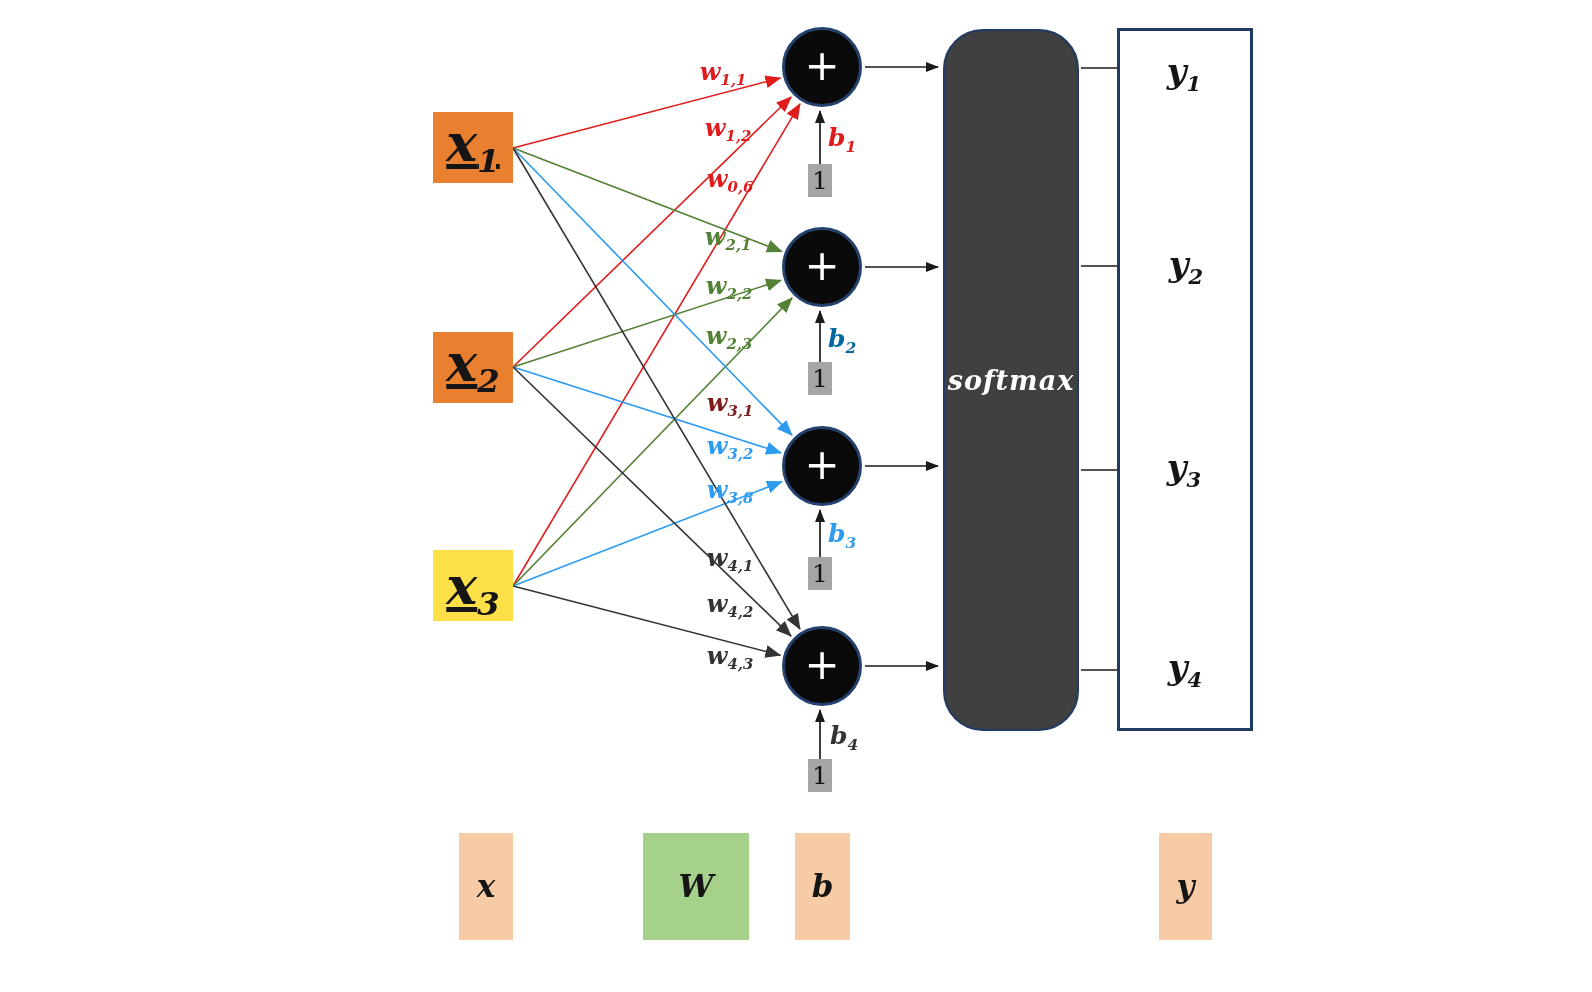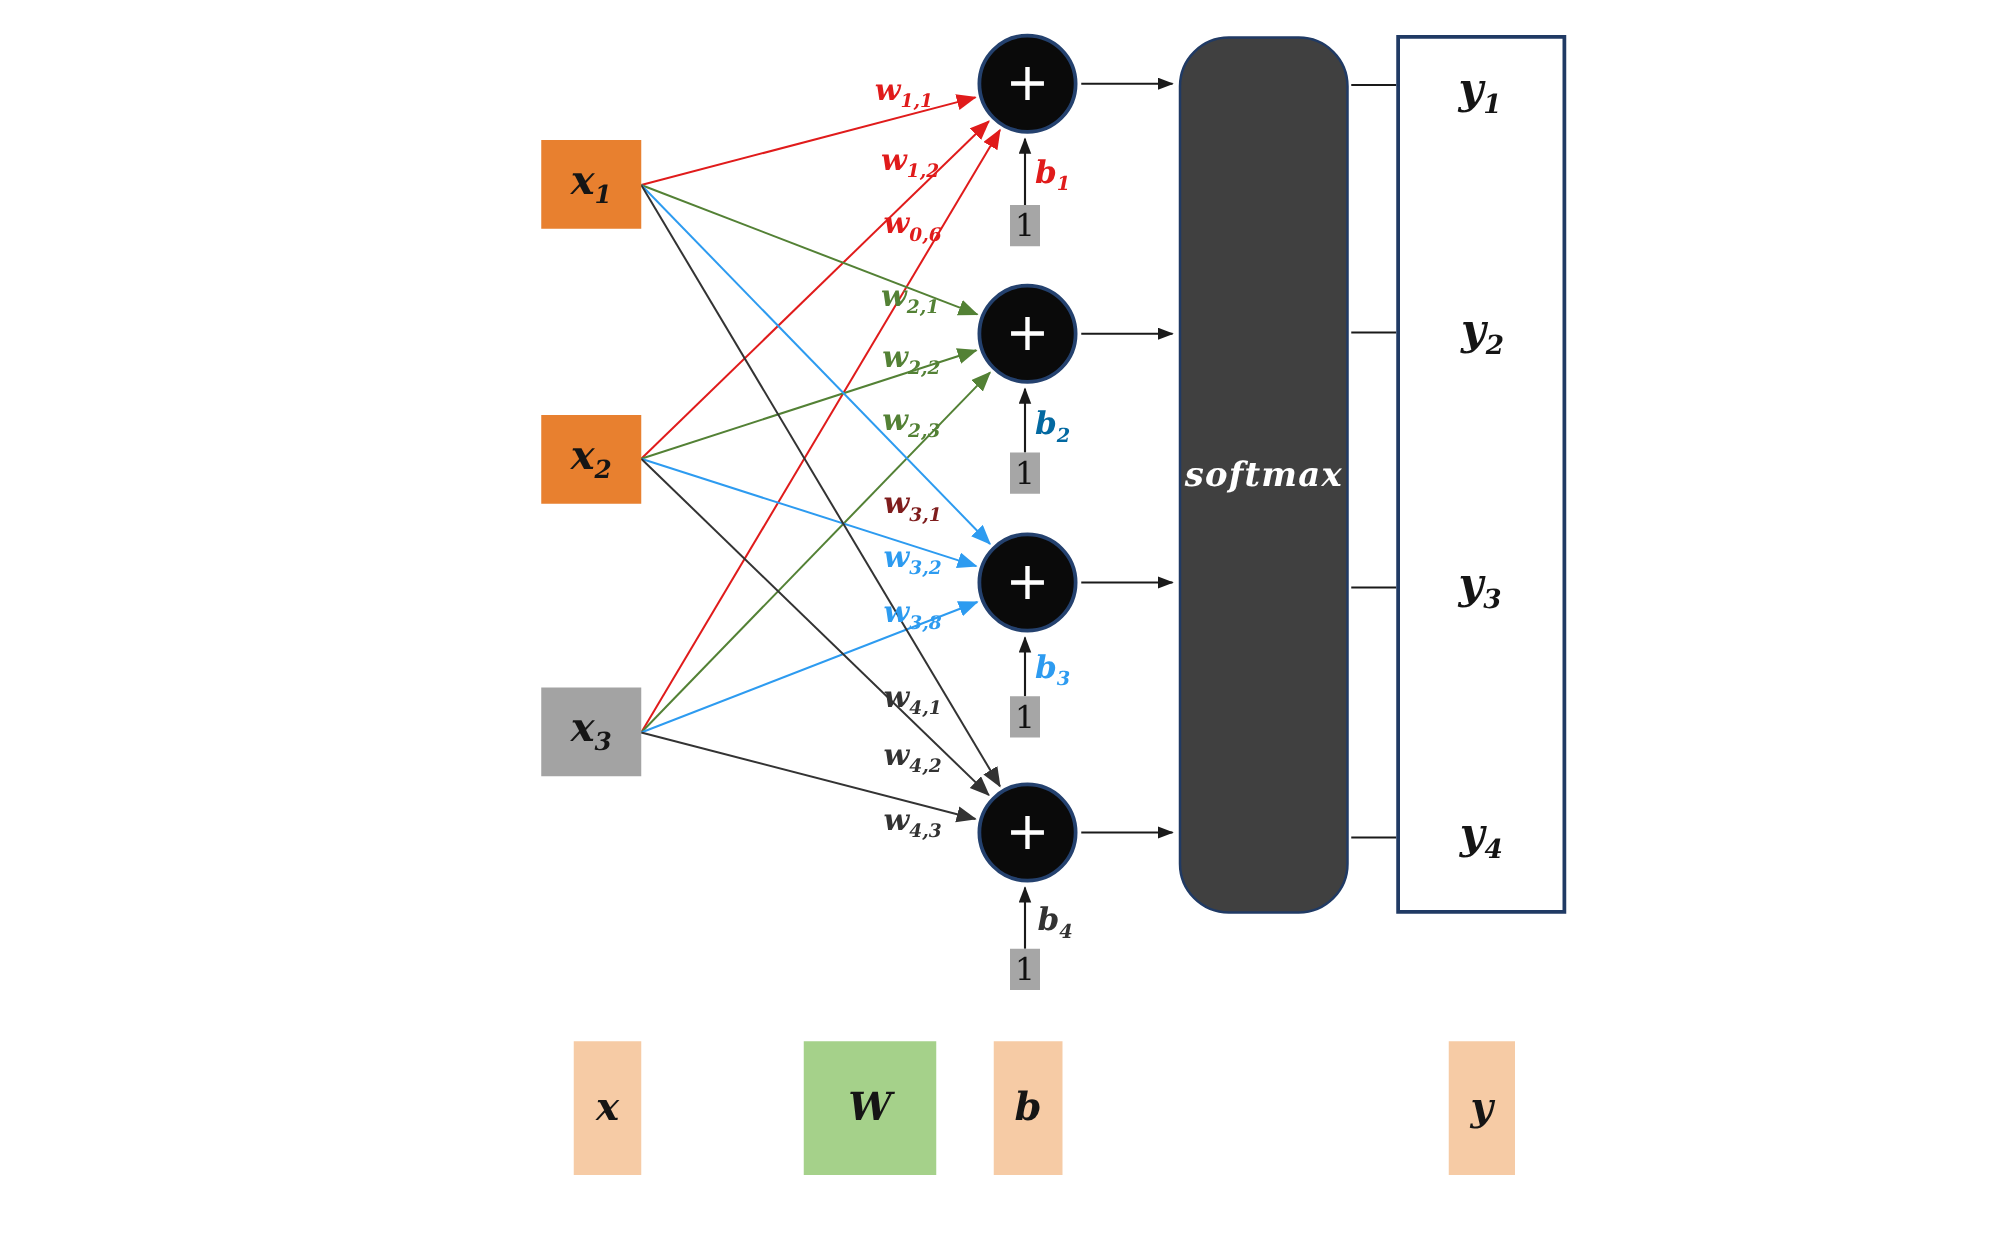--- a/index.html
+++ b/index.html
@@ -12,22 +12,23 @@
     overflow: hidden;
   }
   #edges { position: absolute; left: 0; top: 0; width: 1592px; height: 992px; }
 
   .input-box {
     position: absolute;
     left: 433px; width: 80px; height: 71px;
     display: flex; align-items: center; justify-content: center;
   }
   .input-label {
-    font-style: italic; font-weight: 700; font-size: 32px; color: #151515;
+    font-style: italic; font-weight: 700; font-size: 52px; color: #151515;
     line-height: 1;
+    text-decoration: underline;
   }
   .input-label sub, .wlabel sub, .blabel sub, .ylabel sub { font-size: 62%; line-height: 1; }
 
   .sum-node {
     position: absolute; left: 782px; width: 80px; height: 80px;
     border-radius: 50%;
     border: 3px solid #24416e;
     box-sizing: border-box;
     display: flex; align-items: center; justify-content: center;
   }
@@ -136,21 +137,21 @@
       <line x1="1081" y1="470" x2="1146" y2="470" stroke="#1a1a1a" stroke-width="1.7" marker-end="url(#ah-black)"></line>
       <line x1="1081" y1="670" x2="1146" y2="670" stroke="#1a1a1a" stroke-width="1.7" marker-end="url(#ah-black)"></line>
     </svg>
 
   <div class="input-box" style="top: 112px; background: rgb(232, 128, 47);">
     <span class="input-label"><span>x</span><sub>1</sub></span>
   </div>
   <div class="input-box" style="top: 332px; background: rgb(232, 128, 47);">
     <span class="input-label"><span>x</span><sub>2</sub></span>
   </div>
-  <div class="input-box" style="top: 550px; background: #a3a3a3;">
+  <div class="input-box" style="top: 550px; background: #fde047; align-items: flex-end;">
     <span class="input-label"><span>x</span><sub>3</sub></span>
   </div>
 
   <div class="wlabel" style="left: 723px; top: 74px; color: rgb(224, 27, 27);"><span>w</span><sub>1,1</sub></div>
   <div class="wlabel" style="left: 728px; top: 130px; color: rgb(224, 27, 27);"><span>w</span><sub>1,2</sub></div>
   <div class="wlabel" style="left: 730px; top: 181px; color: rgb(224, 27, 27);"><span>w</span><sub>0,6</sub></div>
   <div class="wlabel" style="left: 728px; top: 239px; color: rgb(83, 129, 53);"><span>w</span><sub>2,1</sub></div>
   <div class="wlabel" style="left: 729px; top: 288px; color: rgb(83, 129, 53);"><span>w</span><sub>2,2</sub></div>
   <div class="wlabel" style="left: 729px; top: 338px; color: rgb(83, 129, 53);"><span>w</span><sub>2,3</sub></div>
   <div class="wlabel" style="left: 730px; top: 405px; color: #7f1d1d;"><span>w</span><sub>3,1</sub></div>

